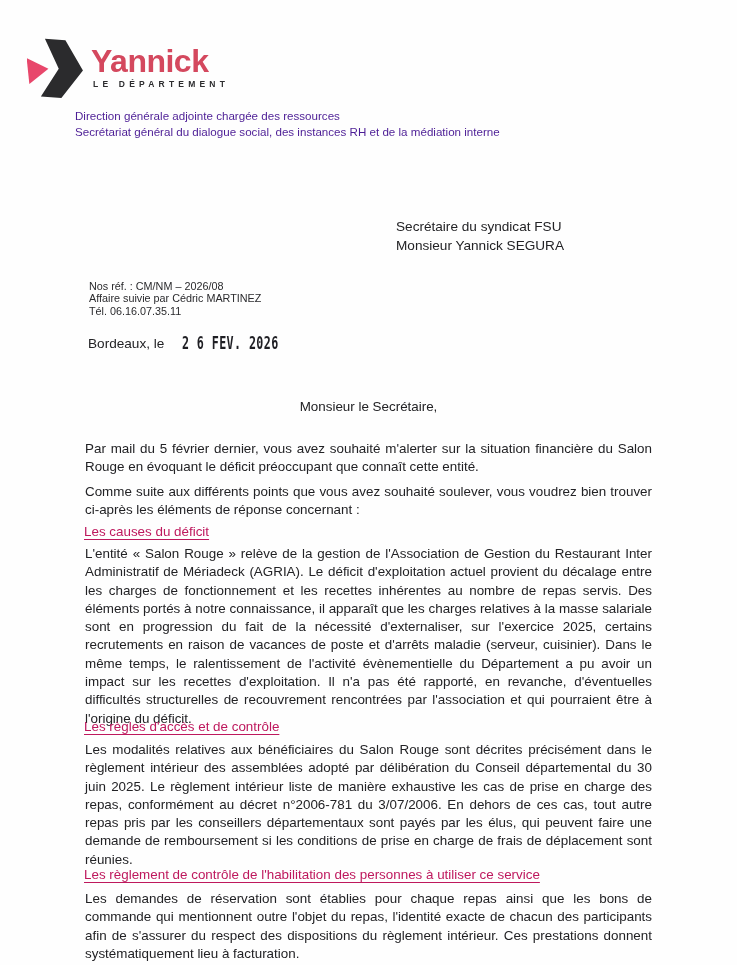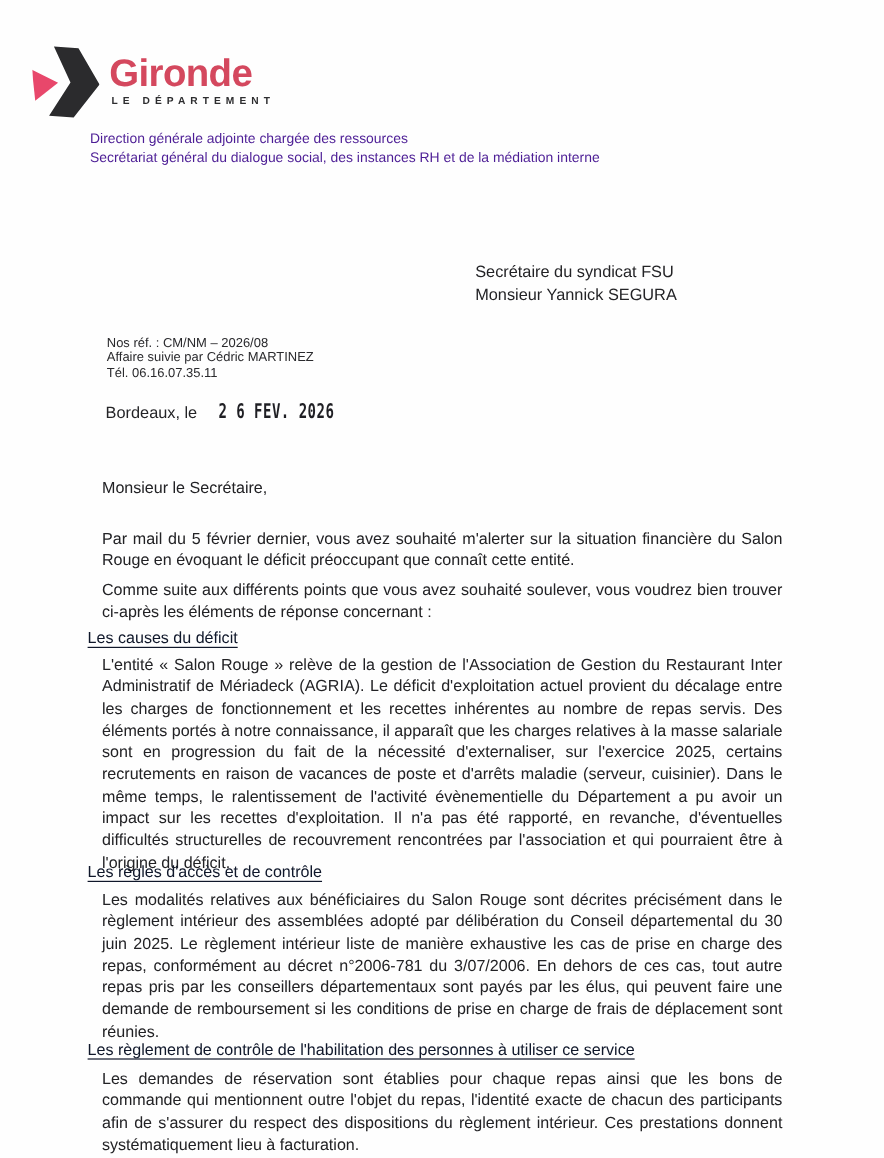--- a/index.html
+++ b/index.html
@@ -43,39 +43,39 @@
     transform:scaleX(0.78) scaleY(1.12);
     transform-origin:left center;
   }
   
   .bodyblock{
     position:absolute;left:85px;width:567px;
     font-size:13.4px;line-height:18.3px;color:#222225;
   }
   .justify{text-align:justify;}
   .heading{
-    position:absolute;left:73px;
-    font-size:13.4px;color:#0f172a;
+    position:absolute;left:84px;
+    font-size:13.4px;color:#be185d;
     text-decoration:underline;
     text-underline-offset:3px;
   }
-  .salutation{text-align:left;}
+  .salutation{text-align:center;}
 </style>
 </head>
 <body>
 
 <div class="page">
 
   <div class="logo">
     <svg class="logo-mark" viewBox="0 0 60 64" aria-hidden="true">
       <polygon points="17,1 39,1 60,32 39,63 17,63 34,32" fill="#2b2b2d" transform="rotate(4 38 32)"></polygon>
       <polygon points="1,19 23,33 1,47" fill="#e8476b" transform="rotate(-6 12 33)"></polygon>
     </svg>
     <div class="logo-text">
-      <div class="brand">Gironde</div>
+      <div class="brand">Yannick</div>
       <div class="tagline">LE DÉPARTEMENT</div>
     </div>
   </div>
 
   <div class="dept">
     <div class="dept-line1">Direction générale adjointe chargée des ressources</div>
     <div class="dept-line3">Secrétariat général du dialogue social, des instances RH et de la médiation interne</div>
   </div>
 
   <div class="recipient">

